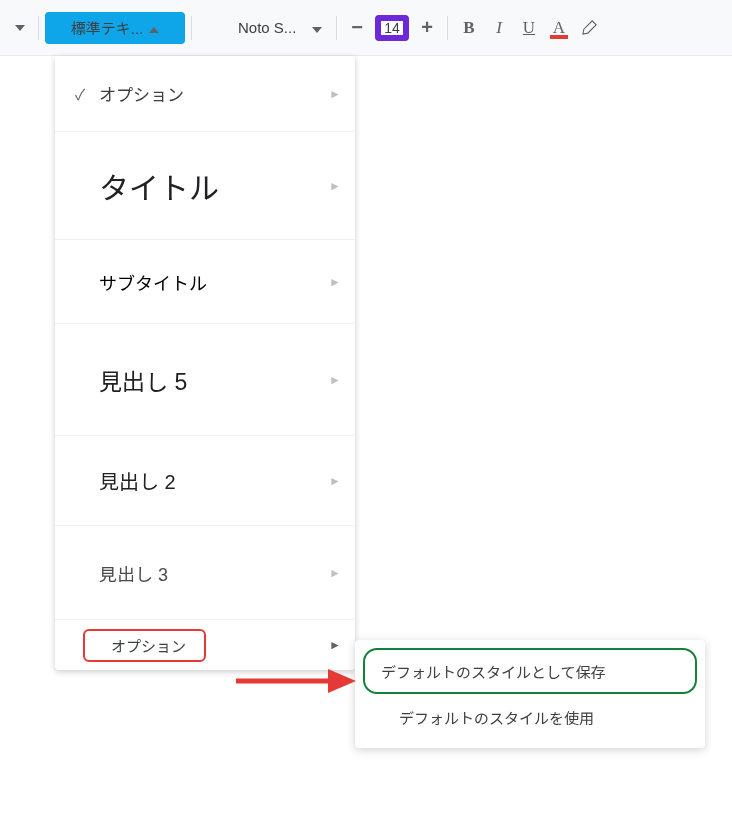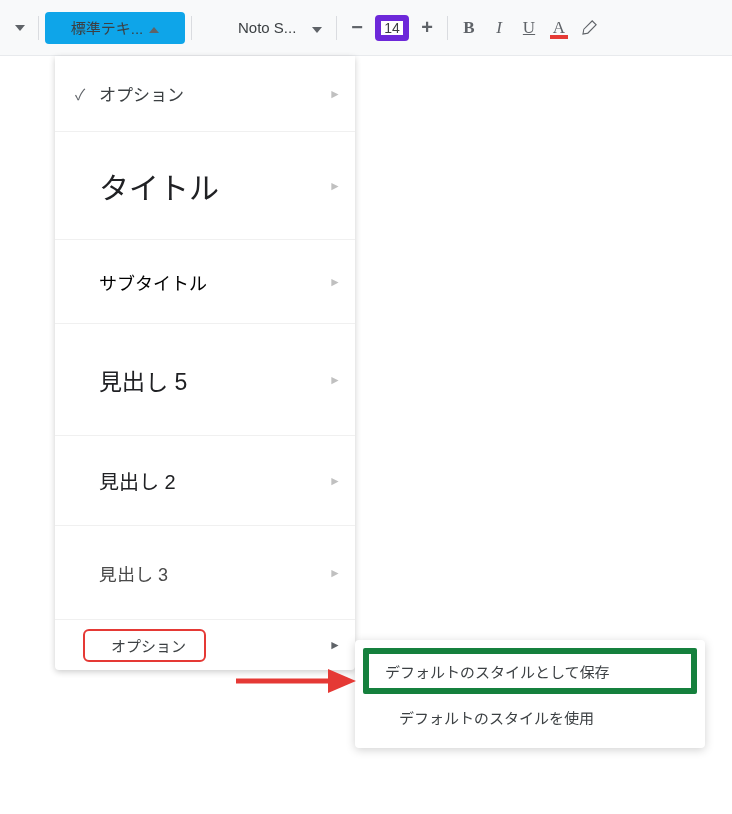--- a/index.html
+++ b/index.html
@@ -189,22 +189,22 @@
       height: 46px;
       display: flex;
       align-items: center;
       padding: 0 16px;
       cursor: pointer;
       font-size: 15px;
       color: #3c4043;
       margin-left: 28px;
     }
     .sub-highlight {
-      border: 6px solid #15803d;
-      border-radius: 2px;
+      border: 2px solid #15803d;
+      border-radius: 14px;
       margin: 0 8px;
       width: auto;
     }
 
     .annot-arrow {
       position: absolute;
       left: 232px;
       top: 666px;
       width: 124px;
       height: 30px;

